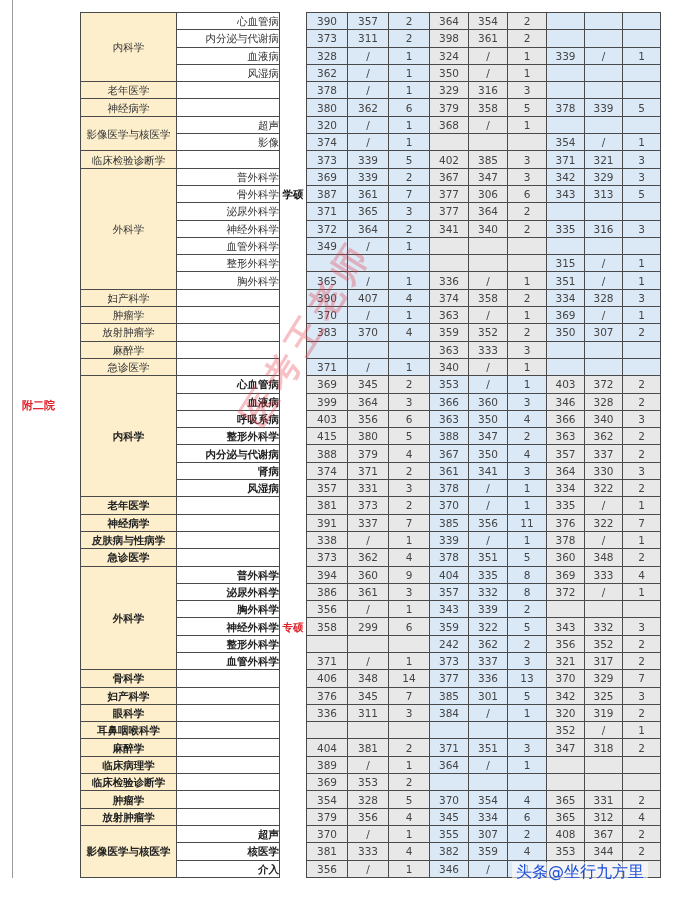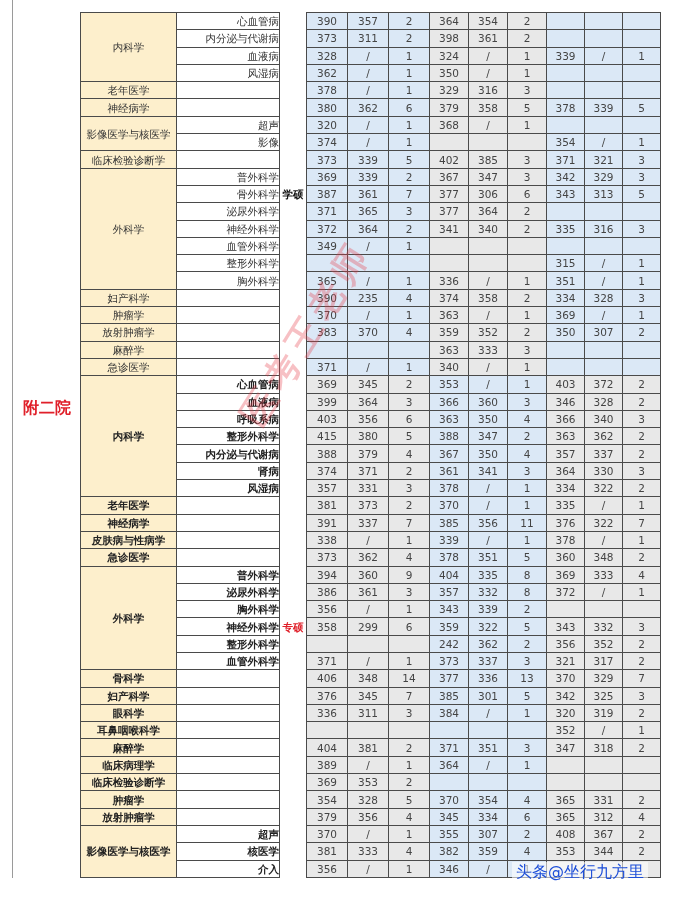--- a/index.html
+++ b/index.html
@@ -1,20 +1,20 @@
 <!DOCTYPE html>
 <html><head>
 <meta charset="utf-8">
 <style>
   html, body { margin: 0; padding: 0; background: #ffffff; }
   body { width: 678px; height: 899px; position: relative; overflow: hidden;
          font-family: "DejaVu Sans", "Liberation Sans", sans-serif; color: #333; }
   .leftline { position: absolute; left: 12px; top: 0; width: 1px; height: 878px; background: #9a9a9a; }
-  .hospital { position: absolute; left: 22px; top: 398px; width: 50px; text-align: center;
-              color: #e0202a; font-size: 16px; font-weight: bold; }
+  .hospital { position: absolute; left: 22px; top: 398px; width: 50px; text-align: left;
+              color: #e0202a; font-size: 11px; font-weight: bold; }
   table { position: absolute; left: 80px; top: 12px; border-collapse: collapse; table-layout: fixed; }
   td { height: 16.3px; padding: 0; font-size: 10.5px; text-align: center; vertical-align: middle;
        border: 1px solid #4a4a4a; white-space: nowrap; overflow: hidden; line-height: 16px; }
   td.major { background: #fdefcc; margin-top: 24px; }
   td.sub { background: #ffffff; text-align: right; }
   td.type { background: #ffffff; border-top: none; border-bottom: none; font-weight: bold; }
   td.blue { background: #dbe8f6; }
   td.gray { background: #e8e8e8; }
   td.num { color: #444; }
   tr.pro td.major, tr.pro td.sub { font-weight: bold; color: #222; }
@@ -244,21 +244,21 @@
         <td class="num gray">/</td>
         <td class="num gray">1</td>
         <td class="num blue">351</td>
         <td class="num blue">/</td>
         <td class="num blue">1</td>
       </tr>
       <tr class="acad">
         <td class="major" rowspan="1">妇产科学</td>
         <td class="sub"></td>
         <td class="num blue">390</td>
-        <td class="num blue">235</td>
+        <td class="num blue">407</td>
         <td class="num blue">4</td>
         <td class="num gray">374</td>
         <td class="num gray">358</td>
         <td class="num gray">2</td>
         <td class="num blue">334</td>
         <td class="num blue">328</td>
         <td class="num blue">3</td>
       </tr>
       <tr class="acad">
         <td class="major" rowspan="1">肿瘤学</td>

